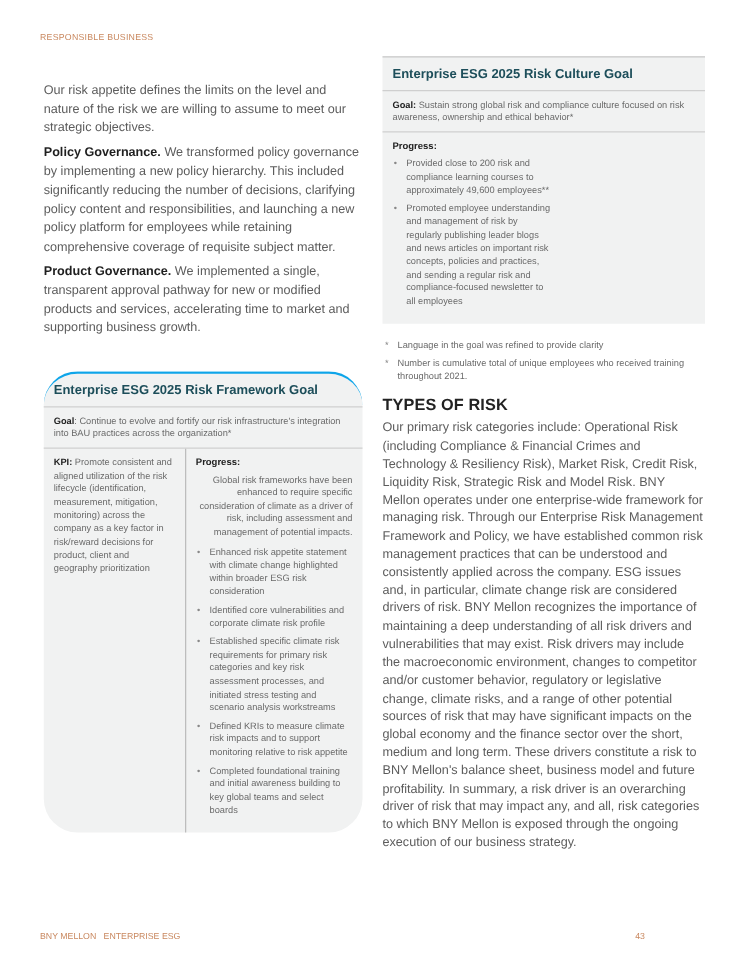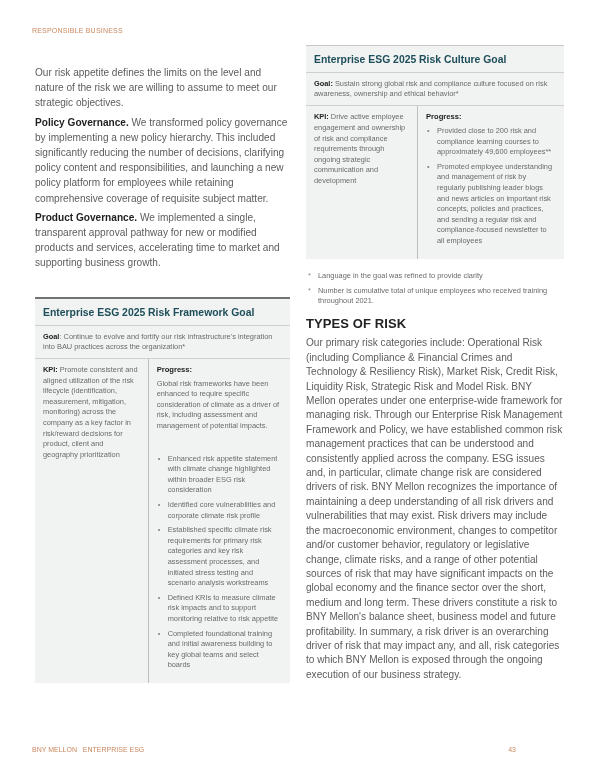--- a/index.html
+++ b/index.html
@@ -13,21 +13,21 @@
     text-transform: uppercase;
   }
   .col-left { position: absolute; left: 35px; top: 65px; width: 255px; }
   .col-right { position: absolute; left: 306px; top: 42px; width: 258px; }
   .body-p {
     font-size: 10.1px; line-height: 15.2px; margin: 0 0 4px 0; color: #5c5c5c;
   }
   .body-p b { color: #1f1f1f; font-weight: bold; }
 
   .goal-box { background: #f1f2f2; }
-  .goal-box.thick { border-top: 2px solid #737373; }
+  .goal-box.thick { border-top: 2px solid #0ea5e9; border-radius: 27px; }
   .goal-box.thin { border-top: 1px solid #c8c8c8; }
   .goal-title {
     font-size: 10.4px; font-weight: bold; color: #1d4e5a;
     padding: 8px 8px 7px 8px; border-bottom: 1px solid #cfcfcf;
   }
   .goal-text {
     font-size: 7.4px; line-height: 10.2px; color: #6a6a6a;
     padding: 6px 8px 6px 8px; border-bottom: 1px solid #cfcfcf;
   }
   .goal-text b { color: #222; }
@@ -35,21 +35,21 @@
   .goal-kpi {
     font-size: 7.4px; line-height: 10.6px; color: #6a6a6a;
     padding: 6px 8px; border-right: 1px solid #bdbdbd; box-sizing: border-box;
   }
   .goal-kpi b { color: #222; }
   .goal-progress {
     font-size: 7.4px; line-height: 10.6px; color: #6a6a6a;
     padding: 6px 8px 8px 8px; box-sizing: border-box;
   }
   .goal-progress .ph { color: #222; font-weight: bold; margin-bottom: 3px; display: block; font-size: 7.6px; }
-  .goal-progress .intro { margin-bottom: 22px; }
+  .goal-progress .intro { margin-bottom: 5px; text-align: right; }
   .goal-progress ul { margin: 0; padding: 0; list-style: none; }
   .goal-progress li { position: relative; padding-left: 11px; margin-bottom: 4px; }
   .goal-progress li::before { content: "•"; position: absolute; left: 1px; top: 0; color: #888; }
 
   .notes { margin-top: 12px; }
   .note { font-size: 7.4px; line-height: 10.3px; color: #6a6a6a; position: relative; padding-left: 12px; margin-bottom: 5px; }
   .note::before { content: "*"; position: absolute; left: 2px; top: 0; color: #888; }
 
   .h2 { font-size: 13px; font-weight: bold; color: #222; margin: 10px 0 5px 0; letter-spacing: 0.1px; }
 
@@ -85,21 +85,20 @@
       </div>
     </div>
   </div>
 </div>
 
 <div class="col-right">
   <div class="goal-box thin" style="margin-top:3px;">
     <div class="goal-title">Enterprise ESG 2025 Risk Culture Goal</div>
     <div class="goal-text"><b>Goal:</b><span> Sustain strong global risk and compliance culture focused on risk awareness, ownership and ethical behavior*</span></div>
     <div class="goal-grid">
-      <div class="goal-kpi" style="width:112px;"><b>KPI:</b><span> Drive active employee engagement and ownership of risk and compliance requirements through ongoing strategic communication and development</span></div>
       <div class="goal-progress" style="width:146px;">
         <span class="ph">Progress:</span>
         <ul>
           <li>Provided close to 200 risk and compliance learning courses to approximately 49,600 employees**</li>
           <li>Promoted employee understanding and management of risk by regularly publishing leader blogs and news articles on important risk concepts, policies and practices, and sending a regular risk and compliance-focused newsletter to all employees</li>
         </ul>
       </div>
     </div>
   </div>
 

